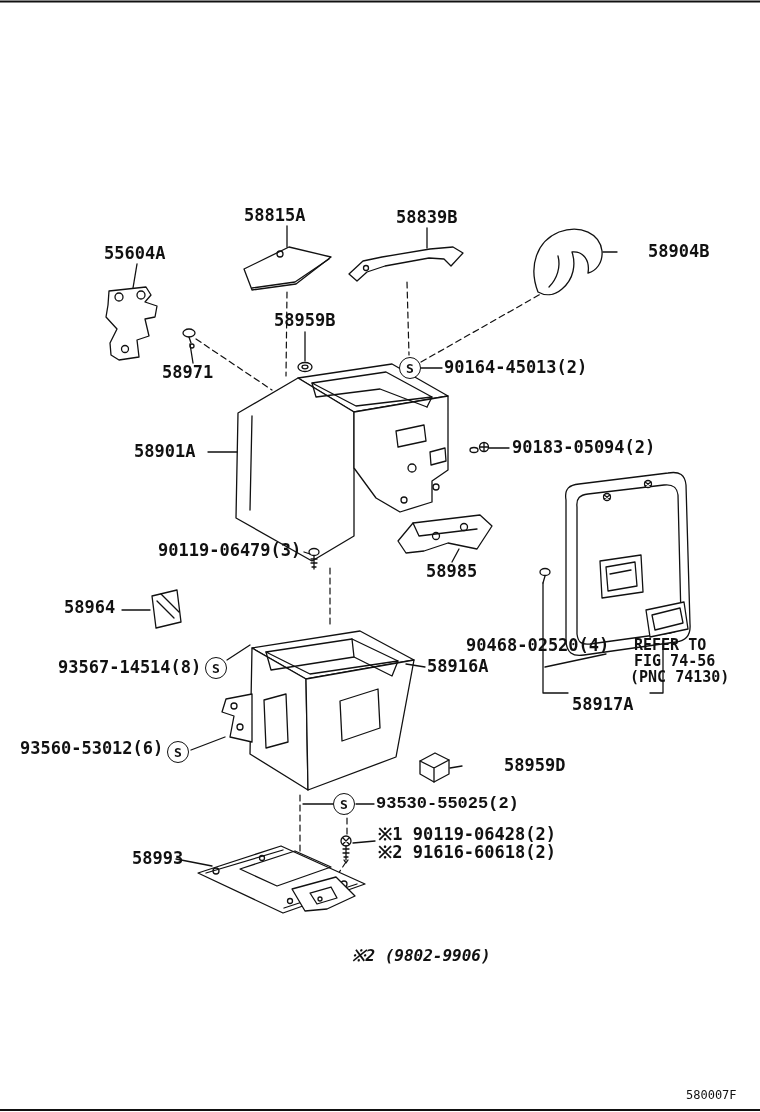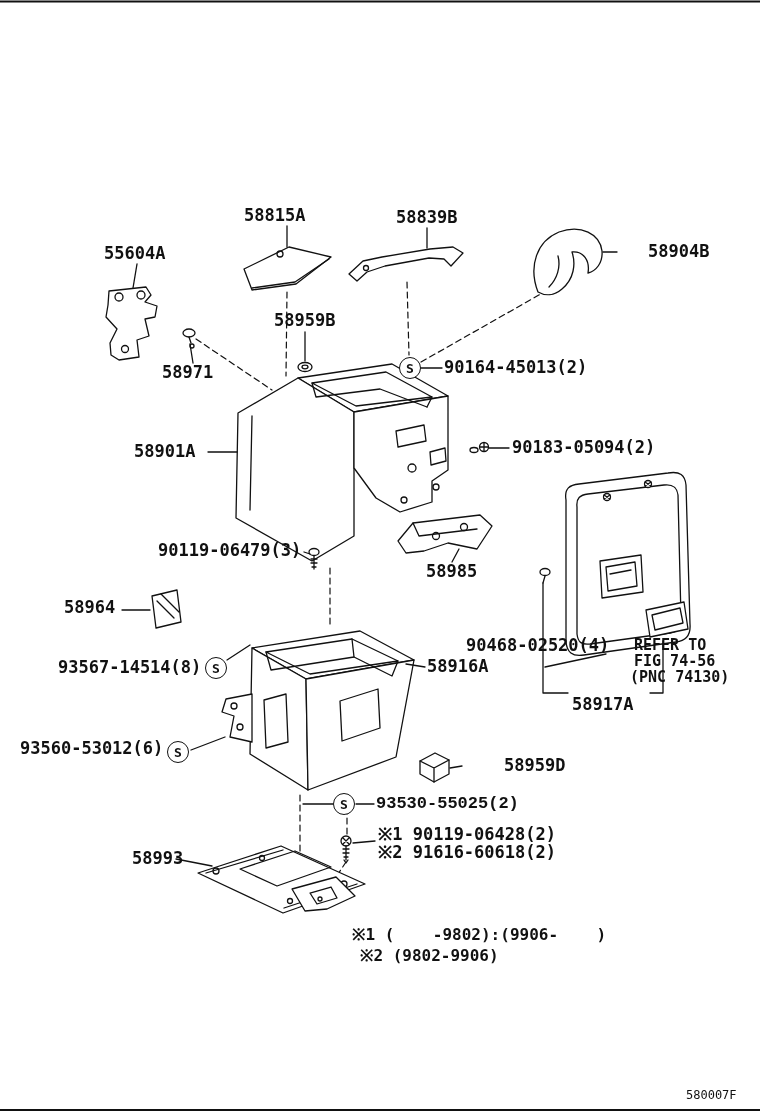--- a/index.html
+++ b/index.html
@@ -236,22 +236,21 @@
   <div class="lbl" style="left:464px; top:757px;margin-left:40px;">58959D</div>
   <div class="lbl" style="left:376px; top:795px;font-family:Liberation Mono, monospace;">93530-55025(2)</div>
   <div class="lbl" style="left:378px; top:826px;">※1 90119-06428(2)</div>
   <div class="lbl" style="left:378px; top:844px;">※2 91616-60618(2)</div>
   <div class="lbl" style="left:132px; top:850px;">58993</div>
 
   <div class="lbl small" style="left:618px; top:638px;">REFER TO</div>
   <div class="lbl small" style="left:618px; top:654px;">FIG 74-56</div>
   <div class="lbl small" style="left:614px; top:670px;">(PNC 74130)</div>
 
-  <div class="lbl foot" style="left:352px; top:927px;">※1 (    -9802):(9906-    )</div>
-  <div class="lbl foot" style="left:360px; top:948px;">※2 (9802-9906)</div>
+  <div class="lbl foot" style="left:352px; top:948px;font-style:italic;">※2 (9802-9906)</div>
 
   <div class="lbl code" style="left:686px; top:1088px;">580007F</div>
 
   <div class="s-sym" style="left:399px; top:357px;">S</div>
   <div class="s-sym" style="left:205px; top:657px;">S</div>
   <div class="s-sym" style="left:167px; top:741px;">S</div>
   <div class="s-sym" style="left:333px; top:793px;">S</div>
 
 </div>
 

